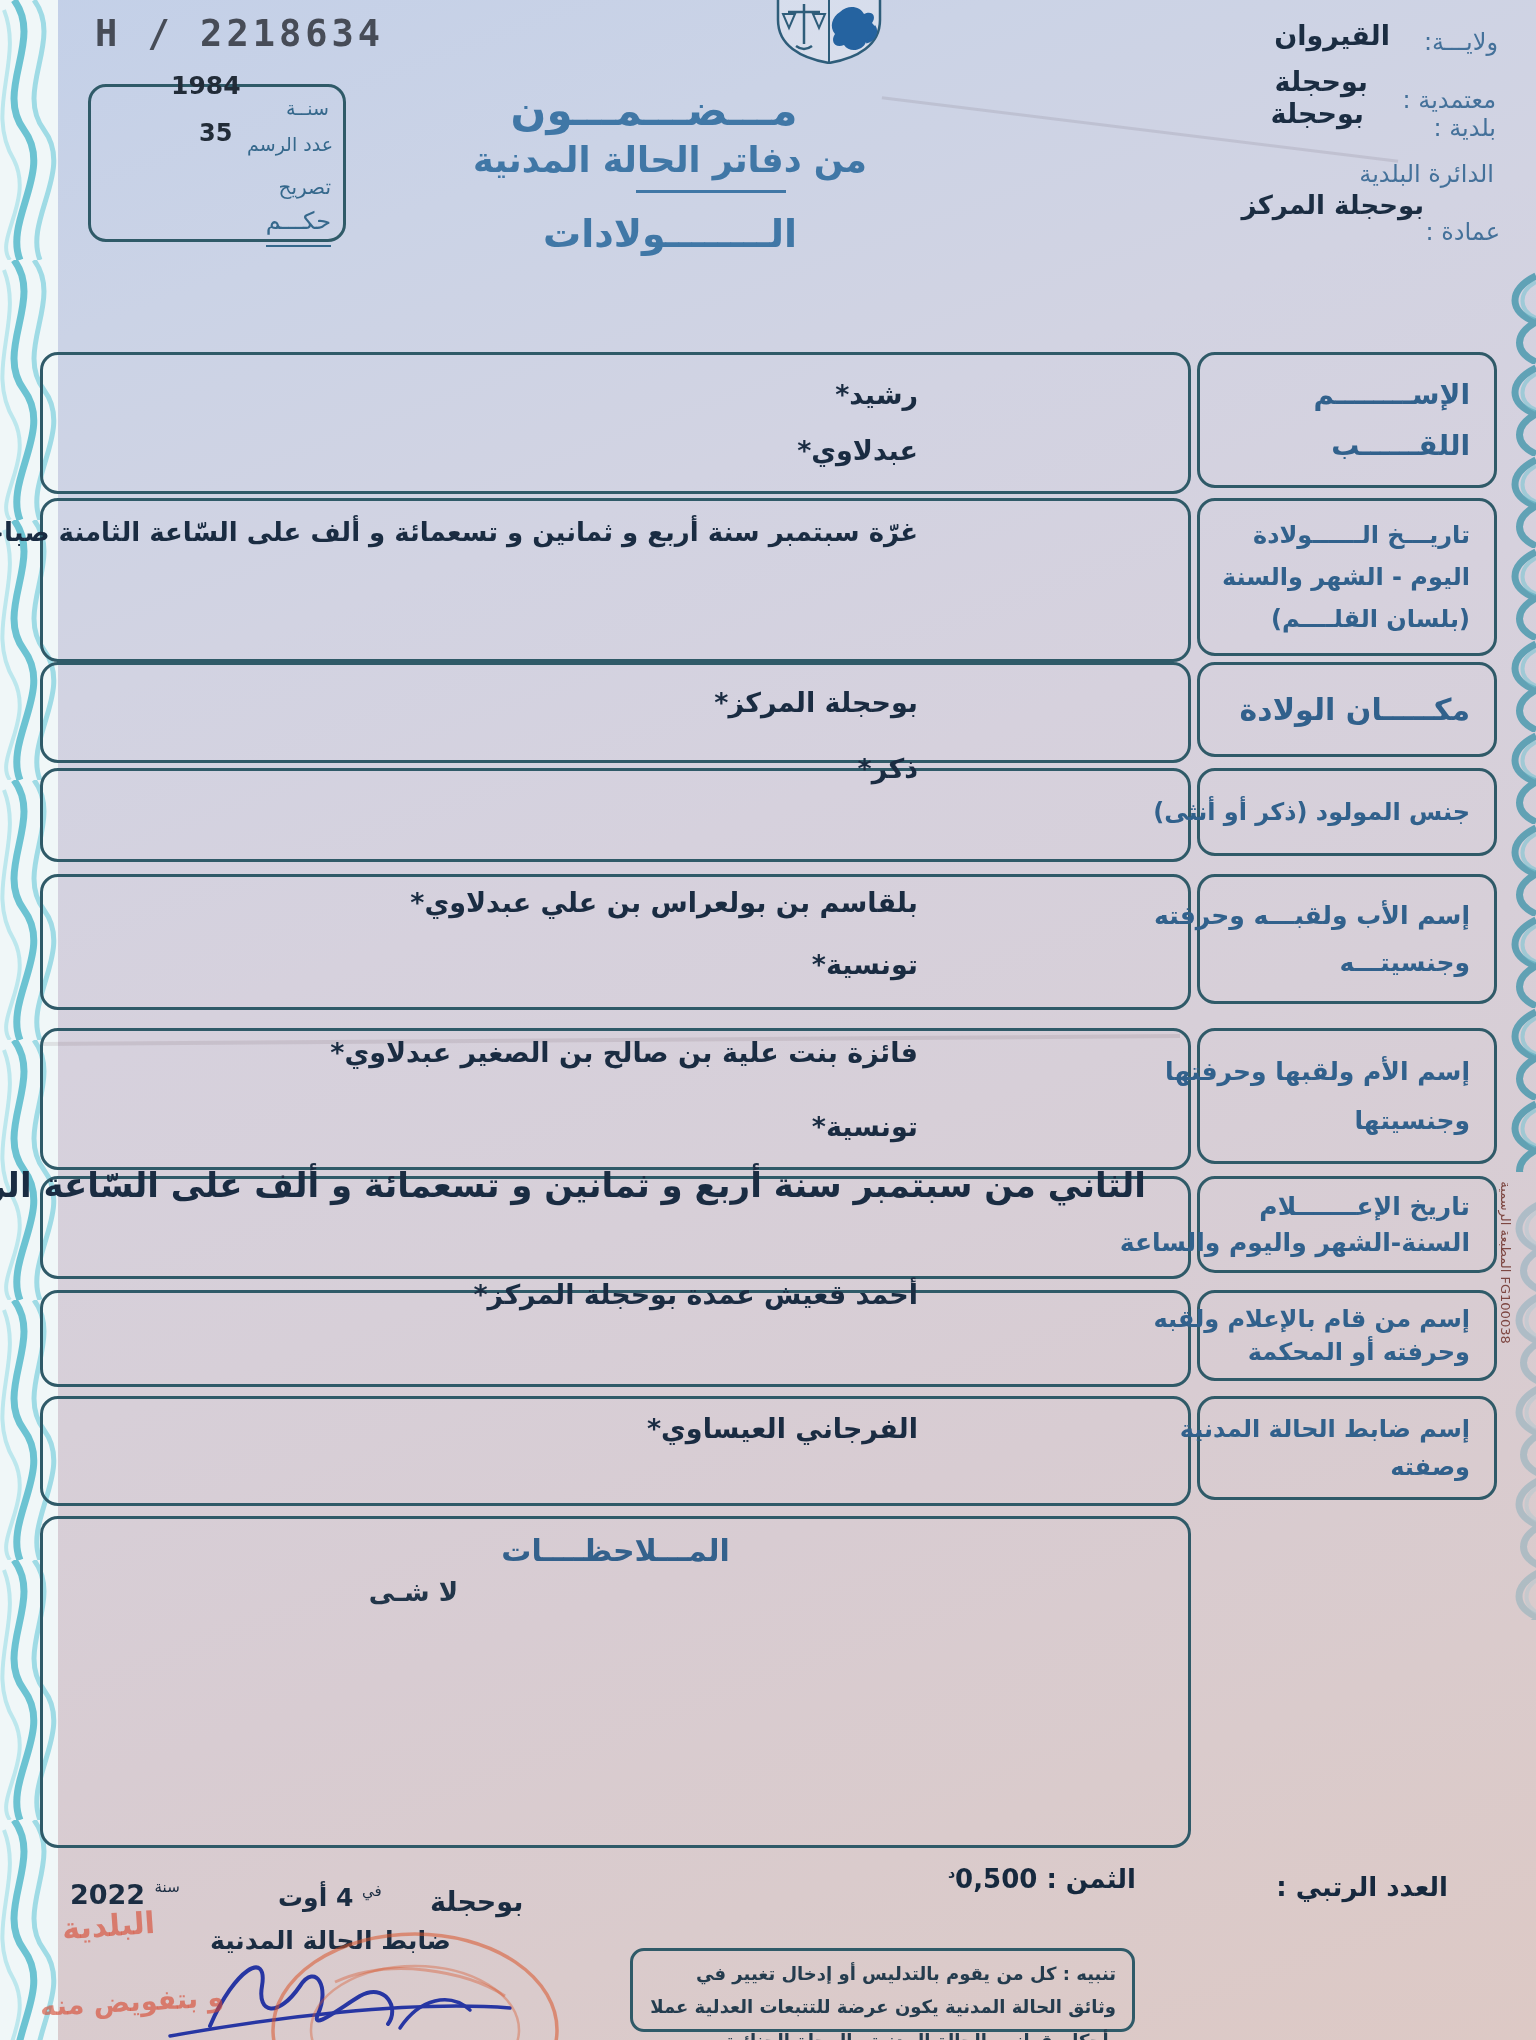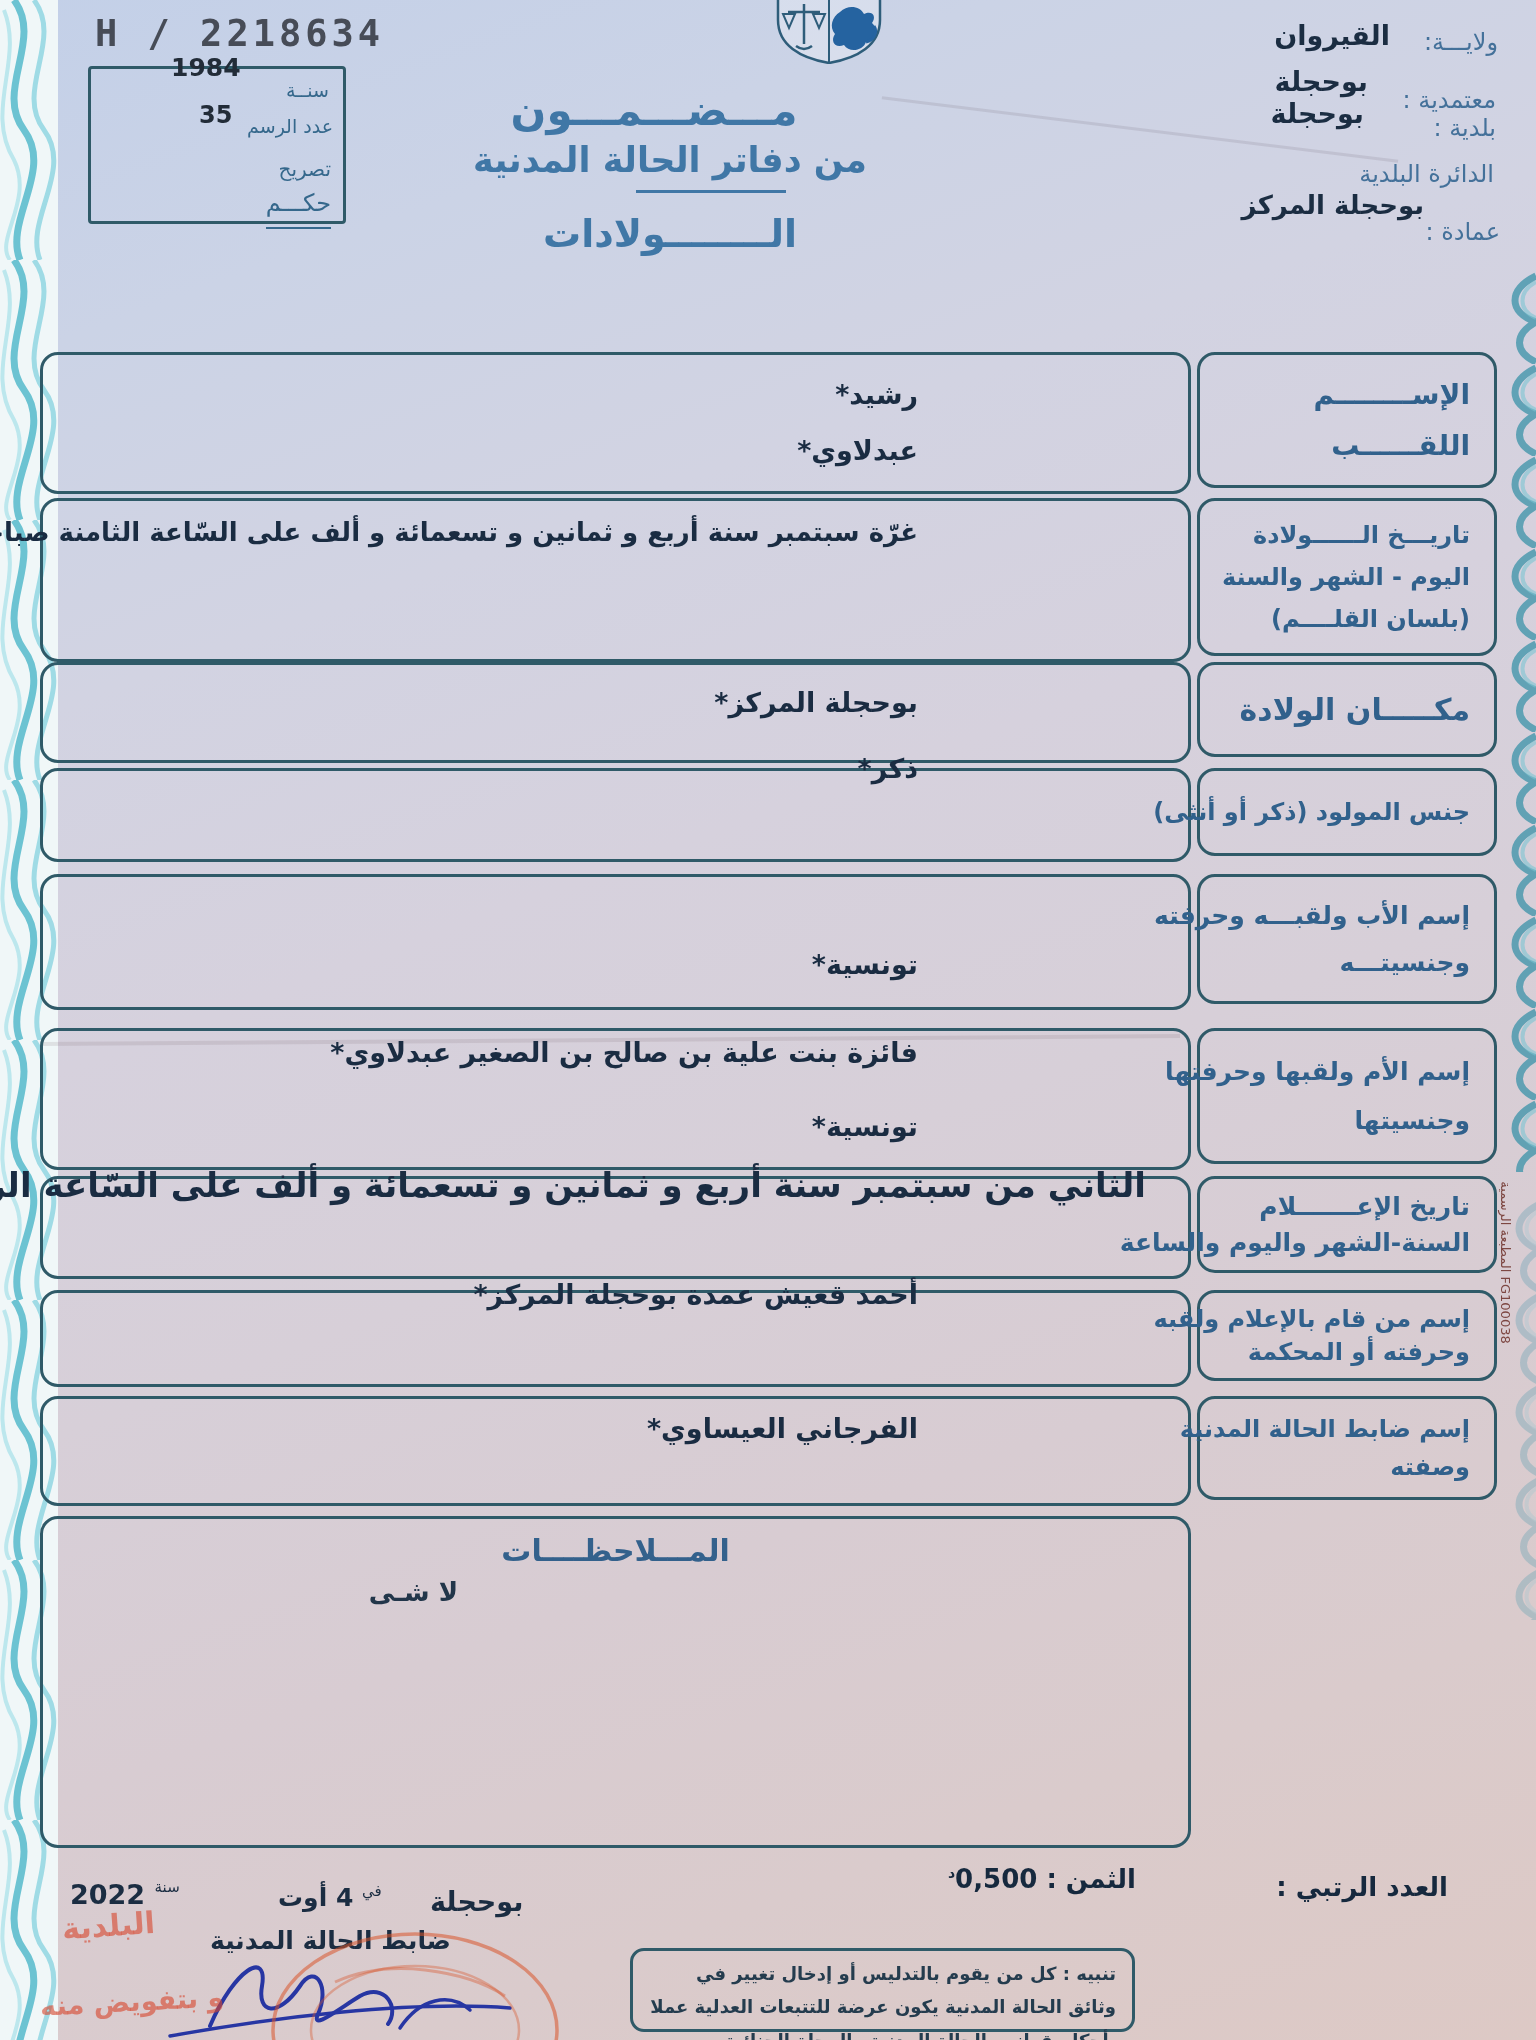--- a/index.html
+++ b/index.html
@@ -6,21 +6,21 @@
   #page{
     position:relative;width:1536px;height:2040px;overflow:hidden;
     font-family:"DejaVu Sans",sans-serif;
     background:linear-gradient(160deg,#c3d0e8 0%,#cbd3e6 14%,#d2d3e2 28%,#d6d1dd 42%,#d7cfd8 56%,#d8ccd2 70%,#dacbcc 84%,#ddc9c5 100%);
   }
   .abs{position:absolute;}
   .ar{direction:rtl;unicode-bidi:isolate;}
   
   .serial{left:95px;top:12px;font-family:"DejaVu Sans Mono",monospace;font-weight:bold;
           font-size:37px;color:#474c57;letter-spacing:4px;}
-  .refbox{left:88px;top:66px;width:252px;height:152px;border:3px solid #2f5a68;border-radius:4px;}
+  .refbox{left:88px;top:84px;width:252px;height:152px;border:3px solid #2f5a68;border-radius:18px;}
   .refbox span{position:absolute;white-space:nowrap;}
   .rb-year-v{left:80px;top:-16px;font-size:25px;font-weight:bold;color:#222c38;}
   .rb-year-l{right:14px;top:10px;font-size:19px;color:#35688c;}
   .rb-act-v{left:108px;top:32px;font-size:24px;font-weight:bold;color:#222c38;}
   .rb-act-l{right:10px;top:46px;font-size:19px;color:#35688c;}
   .rb-decl{right:12px;top:88px;font-size:20px;color:#35688c;}
   .rb-judg{right:12px;top:120px;font-size:24px;color:#35688c;border-bottom:2px solid #35688c;padding-bottom:10px;text-align:center;}
   .t1{left:404px;top:86px;width:500px;text-align:center;font-size:42px;font-weight:bold;color:#4077a6;}
   .t2{left:420px;top:140px;width:500px;text-align:center;font-size:35px;font-weight:bold;color:#4077a6;}
   .t-underline{left:636px;top:190px;width:150px;height:3px;background:#4077a6;}
@@ -183,20 +183,21 @@
     <div class="vbox r4">
       <span class="val v1 ar">ذكر*</span>
     </div>
     <div class="lbox lb-24">
       <span class="ar">جنس المولود (ذكر أو أنثى)</span>
     </div>
   </div>
 
   <div class="row" style="top:874px;height:130px">
     <div class="vbox r5">
+      <span class="val v1 ar">بلقاسم بن بولعراس بن علي عبدلاوي*</span>
       <span class="val v2 ar">تونسية*</span>
     </div>
     <div class="lbox lb-25">
       <span class="ar">إسم الأب ولقبـــه وحرفته</span>
       <span class="ar">وجنسيتـــه</span>
     </div>
   </div>
 
   <div class="row" style="top:1028px;height:136px">
     <div class="vbox r6">

